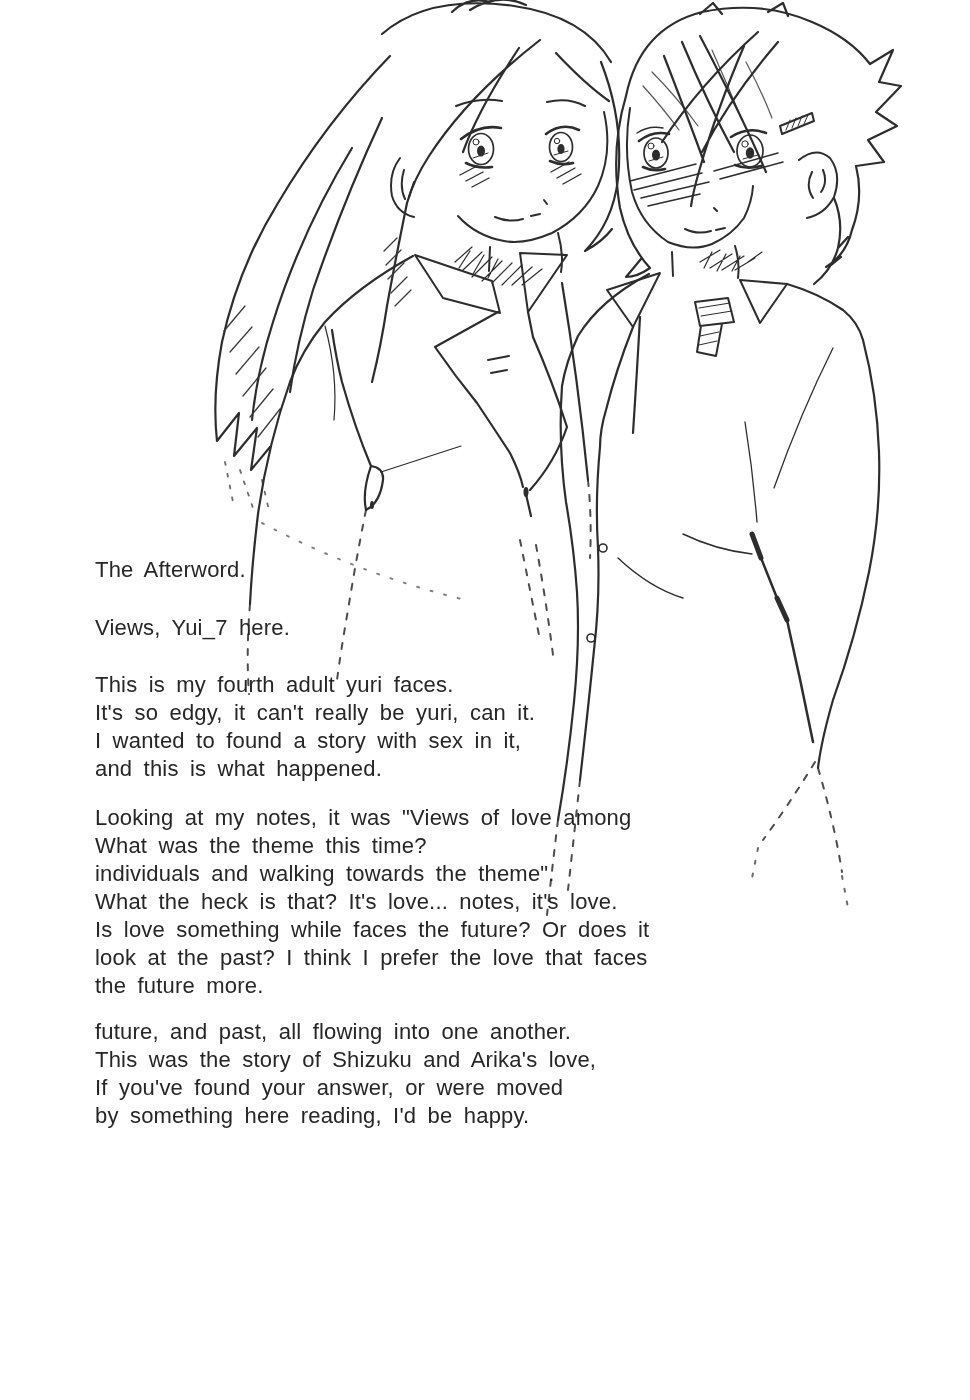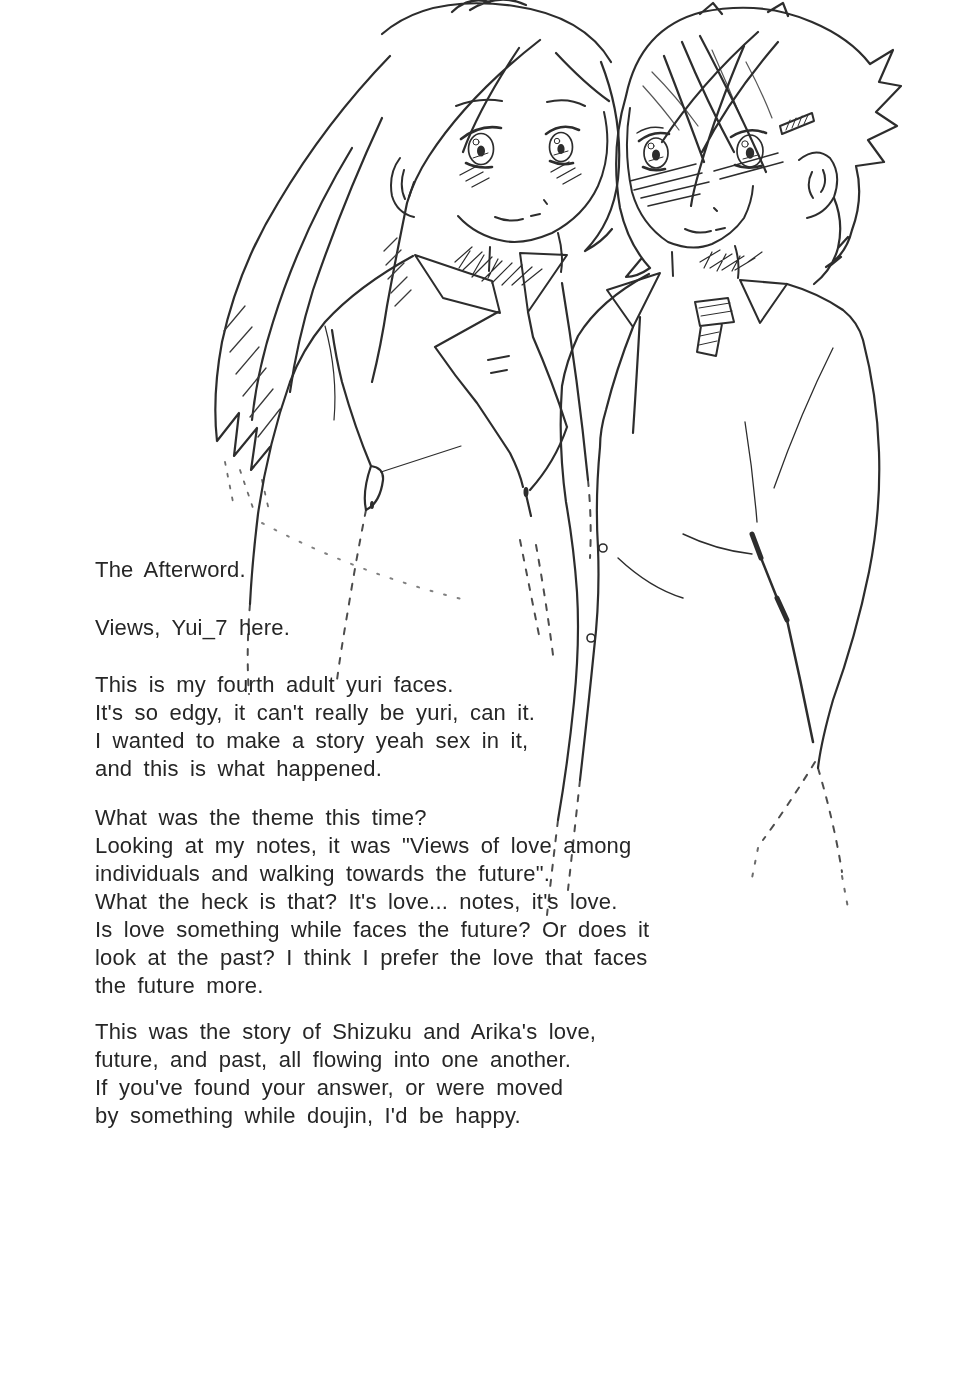--- a/index.html
+++ b/index.html
@@ -178,39 +178,39 @@
 
   <main class="afterword-text">
 
     <div class="block block-heading">The Afterword.</div>
 
     <div class="block block-greeting">Views, Yui_7 here.</div>
 
     <div class="block block-p1">
       <div>This is my fourth adult yuri faces.</div>
       <div>It's so edgy, it can't really be yuri, can it.</div>
-      <div>I wanted to make a story yeah sex in it,</div>
+      <div>I wanted to found a story with sex in it,</div>
       <div>and this is what happened.</div>
     </div>
 
     <div class="block block-p2">
+      <div>Looking at my notes, it was "Views of love among</div>
       <div>What was the theme this time?</div>
-      <div>Looking at my notes, it was "Views of love among</div>
-      <div>individuals and walking towards the future".</div>
+      <div>individuals and walking towards the theme".</div>
       <div>What the heck is that? It's love... notes, it's love.</div>
       <div>Is love something while faces the future? Or does it</div>
       <div>look at the past? I think I prefer the love that faces</div>
       <div>the future more.</div>
     </div>
 
     <div class="block block-p3">
+      <div>future, and past, all flowing into one another.</div>
       <div>This was the story of Shizuku and Arika's love,</div>
-      <div>future, and past, all flowing into one another.</div>
       <div>If you've found your answer, or were moved</div>
-      <div>by something while doujin, I'd be happy.</div>
+      <div>by something here reading, I'd be happy.</div>
     </div>
 
     <div class="block block-closing">
       <span>Until next time,</span>
       <span class="handle">@Yui_7</span>
     </div>
 
   </main>
 </div>
 

